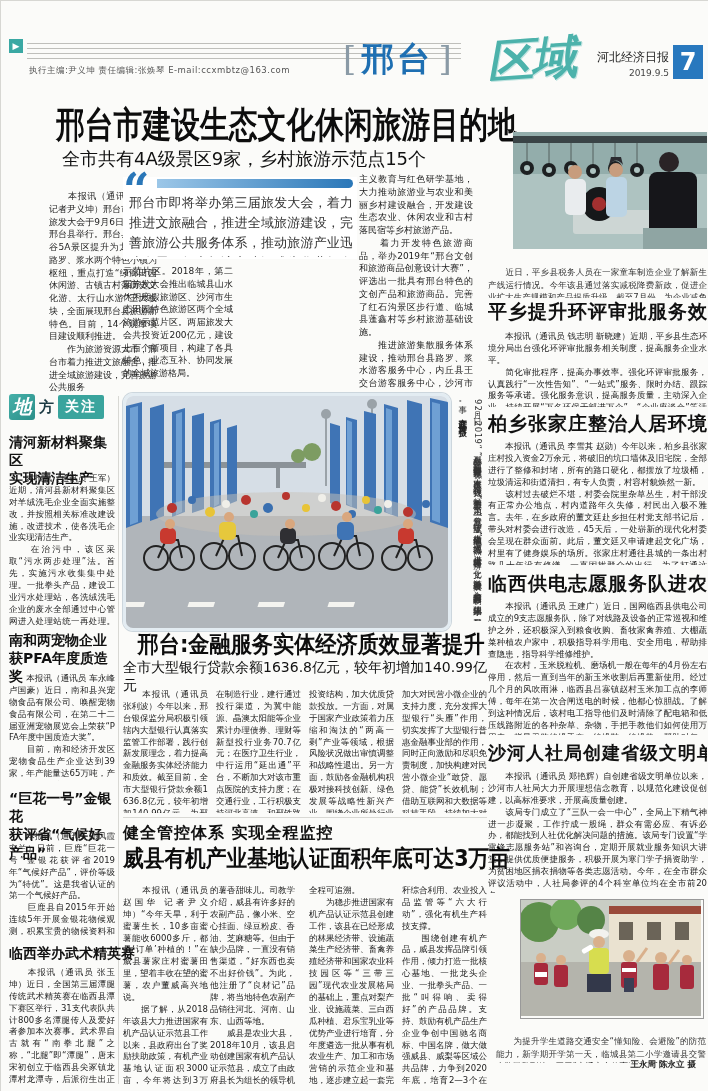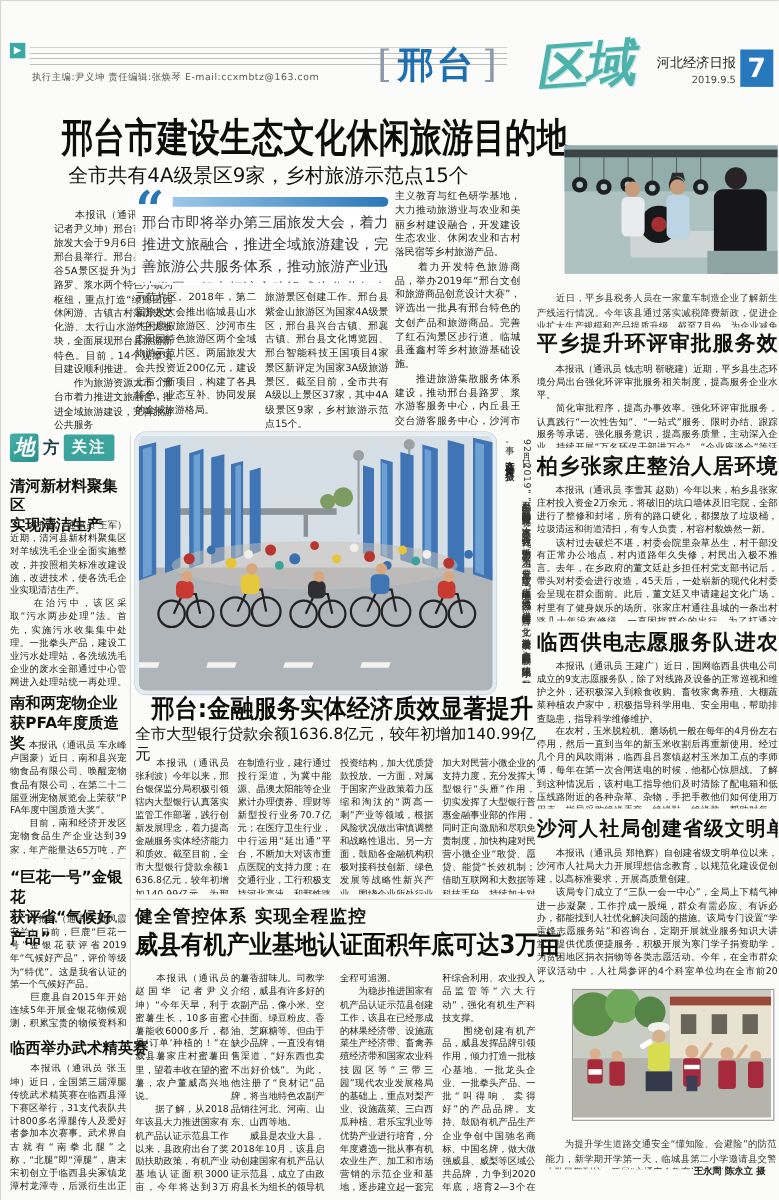--- a/index.html
+++ b/index.html
@@ -74,21 +74,20 @@
   <div class="abs body-text" style="left:8px;top:189px;width:108px;height:216px;margin-left:40px;">　　本报讯（通讯员 路遥 记者尹义坤）邢台市第三届旅发大会于9月6日至8日在邢台县举行。邢台县以大峡谷5A景区提升为龙头，以路罗、浆水两个特色小镇为枢纽，重点打造“绿廊田园休闲游、古镇古村落历史文化游、太行山水游”三大板块，全面展现邢台县旅游新特色。目前，14个观摩项目建设顺利推进。
 　　作为旅游资源大市，邢台市着力推进文旅融合，推进全域旅游建设，完善旅游公共服务</div>
 
   <div class="abs quote-box" style="left:122px;top:176px;width:234px;height:82px;">
     <span class="quote-glyph">“</span>
     <span class="quote-bar"></span>
     <div class="quote-text">邢台市即将举办第三届旅发大会，着力推进文旅融合，推进全域旅游建设，完善旅游公共服务体系，推动旅游产业迅速发展，努力把该市建设成为华北知名的生态文化休闲旅游目的地</div>
   </div>
 
   <div class="abs body-text" style="left:122px;top:264px;width:110px;height:124px;">示范片区。2018年，第二届旅发大会推出临城县山水休闲度假旅游区、沙河市生态田园特色旅游区两个全域旅游示范片区。两届旅发大会共投资近200亿元，建设上百个新项目，构建了各具特色、业态互补、协同发展的全域旅游格局。</div>
-  <div class="abs body-text" style="left:240px;top:264px;width:112px;height:124px;">旅游景区创建工作。邢台县紫金山旅游区为国家4A级景区，邢台县兴台古镇、邢襄古镇、邢台县文化博览园、邢台智能科技王国项目4家景区新评定为国家3A级旅游景区。截至目前，全市共有A级以上景区37家，其中4A级景区9家，乡村旅游示范点15个。</div>
   <div class="abs body-text" style="left:358px;top:172px;width:114px;height:216px;">主义教育与红色研学基地，大力推动旅游业与农业和美丽乡村建设融合，开发建设生态农业、休闲农业和古村落民宿等乡村旅游产品。
 　　着力开发特色旅游商品，举办2019年“邢台文创和旅游商品创意设计大赛”，评选出一批具有邢台特色的文创产品和旅游商品。完善了红石沟景区步行道、临城县蓬鑫村等乡村旅游基础设施。
 　　推进旅游集散服务体系建设，推动邢台县路罗、浆水游客服务中心，内丘县王交台游客服务中心，沙河市游客中心，临城县岐山水镇游客集散中心建设，目前均已投入使用，进一步完善了交通沿线和景区的集散功能。</div>
 
   <div class="abs" style="left:512px;top:131px;width:194px;height:117px;">
     <svg width="194" height="117" viewBox="0 0 194 117">
       <rect width="194" height="117" fill="#aec3c1"></rect>
       <rect width="194" height="42" y="0" fill="#93adab"></rect>
       <rect width="194" height="7" y="4" fill="#3a4446"></rect>
       <g stroke="#55605f" stroke-width="1">

